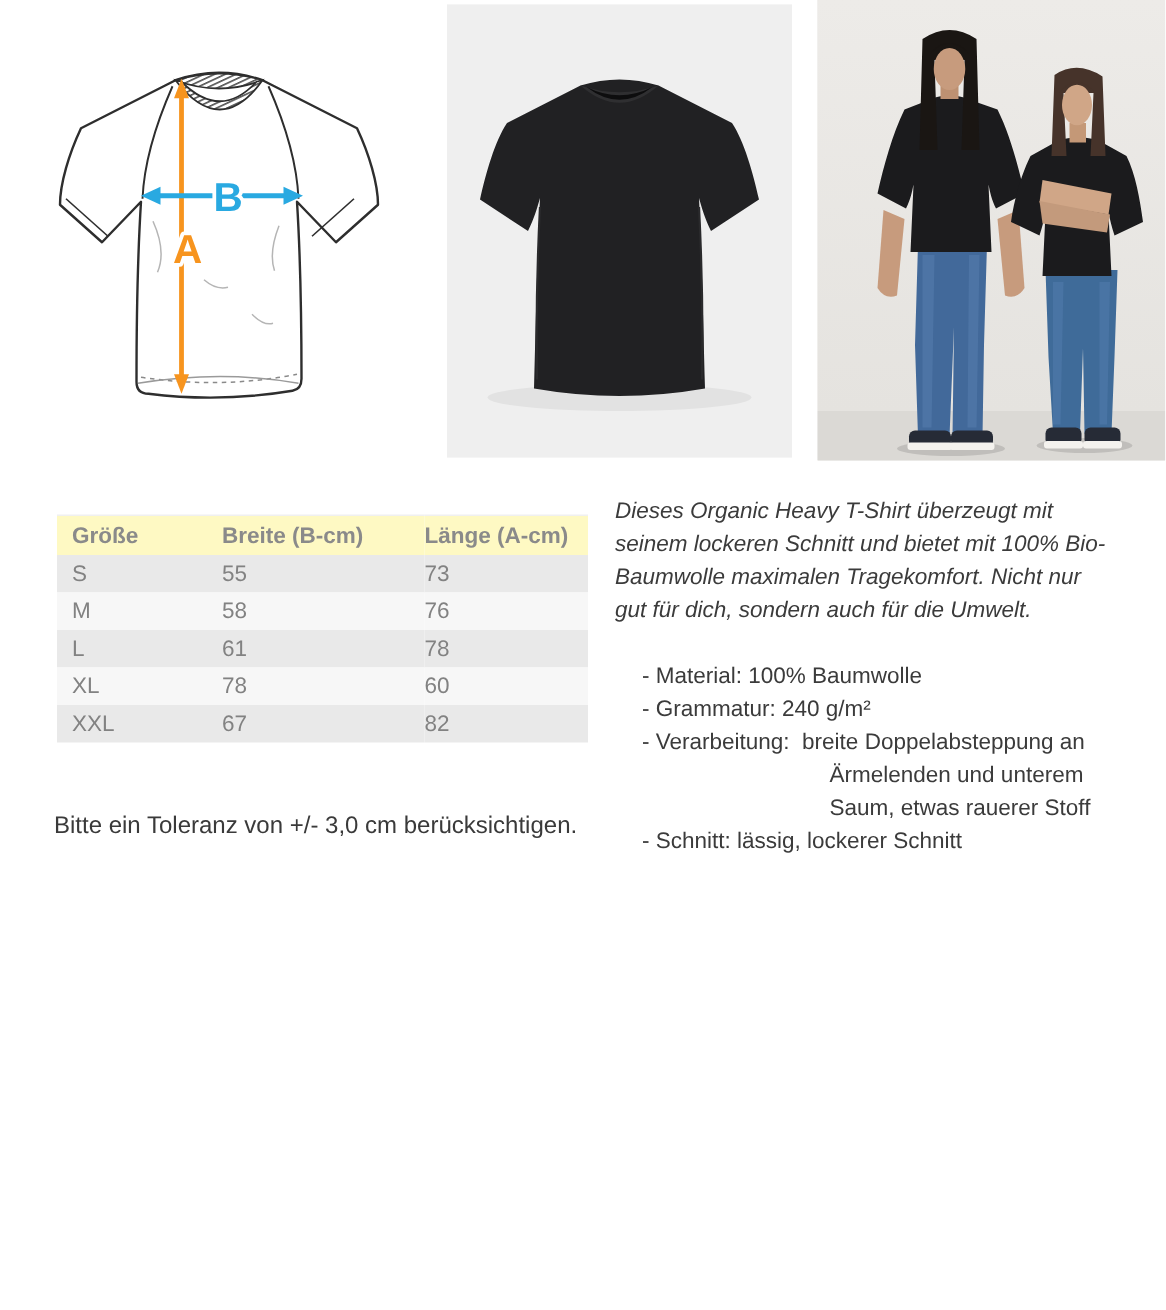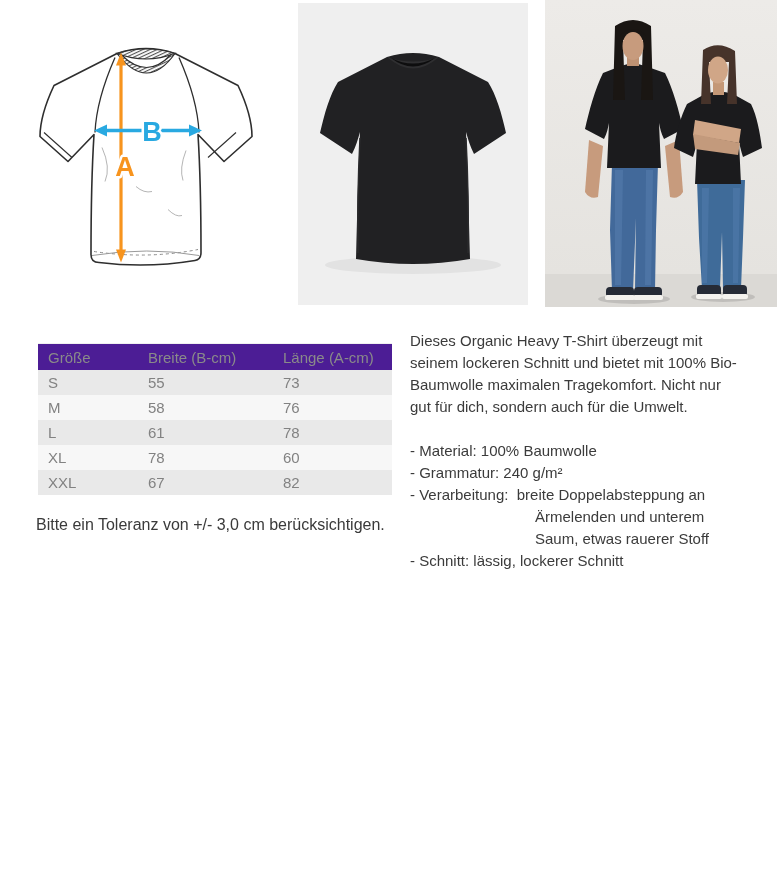--- a/index.html
+++ b/index.html
@@ -7,34 +7,34 @@
         font-family:"Liberation Sans",sans-serif;}
   .panel{position:absolute;}
   #diagram-panel{left:18px;top:14px;width:244px;height:281px;}
   #product-panel{left:298px;top:3px;width:230px;height:302px;background:#efefef;}
   #models-panel{left:545px;top:0px;width:232px;height:307px;background:#e8e6e2;}
   svg{display:block;}
 
   
   .size-table{position:absolute;left:38px;top:343px;width:354px;border-collapse:collapse;
               font-size:15px;color:#828282;border-top:1px solid #f0f0f0;}
-  .size-table th{font-weight:400;color:#8a8a8a;text-align:left;background:#4c1d95;
+  .size-table th{font-weight:700;color:#8a8a8a;text-align:left;background:#fef9c3;
                  height:26px;padding:0;}
   .size-table td{height:25px;padding:0;}
   .size-table th:first-child,.size-table td:first-child{padding-left:10px;}
   .size-table tr.r0{background:#e9e9e9;}
   .size-table tr.r1{background:#f7f7f7;}
 
-  .tolerance{position:absolute;left:36px;top:516px;font-size:16px;color:#3a3a3a;}
+  .tolerance{position:absolute;left:36px;top:542px;font-size:16px;color:#3a3a3a;}
 
   
   .description{position:absolute;left:410px;top:330px;width:348px;
                font-size:15px;line-height:22px;color:#3b3b3b;}
-  .description p{margin:0 16px 22px 0;}
-  .spec-line{white-space:pre-wrap;}
+  .description p{margin:0 16px 22px 0;font-style:italic;}
+  .spec-line{white-space:pre-wrap;margin-left:18px;}
   .spec-line.indent{padding-left:125px;}
 
   .svg-label{font-family:"Liberation Sans",sans-serif;font-weight:bold;font-size:27px;
              paint-order:stroke;stroke:#ffffff;stroke-width:5px;stroke-linejoin:round;}
 </style>
 </head>
 <body>
 
 <div class="page">
 

